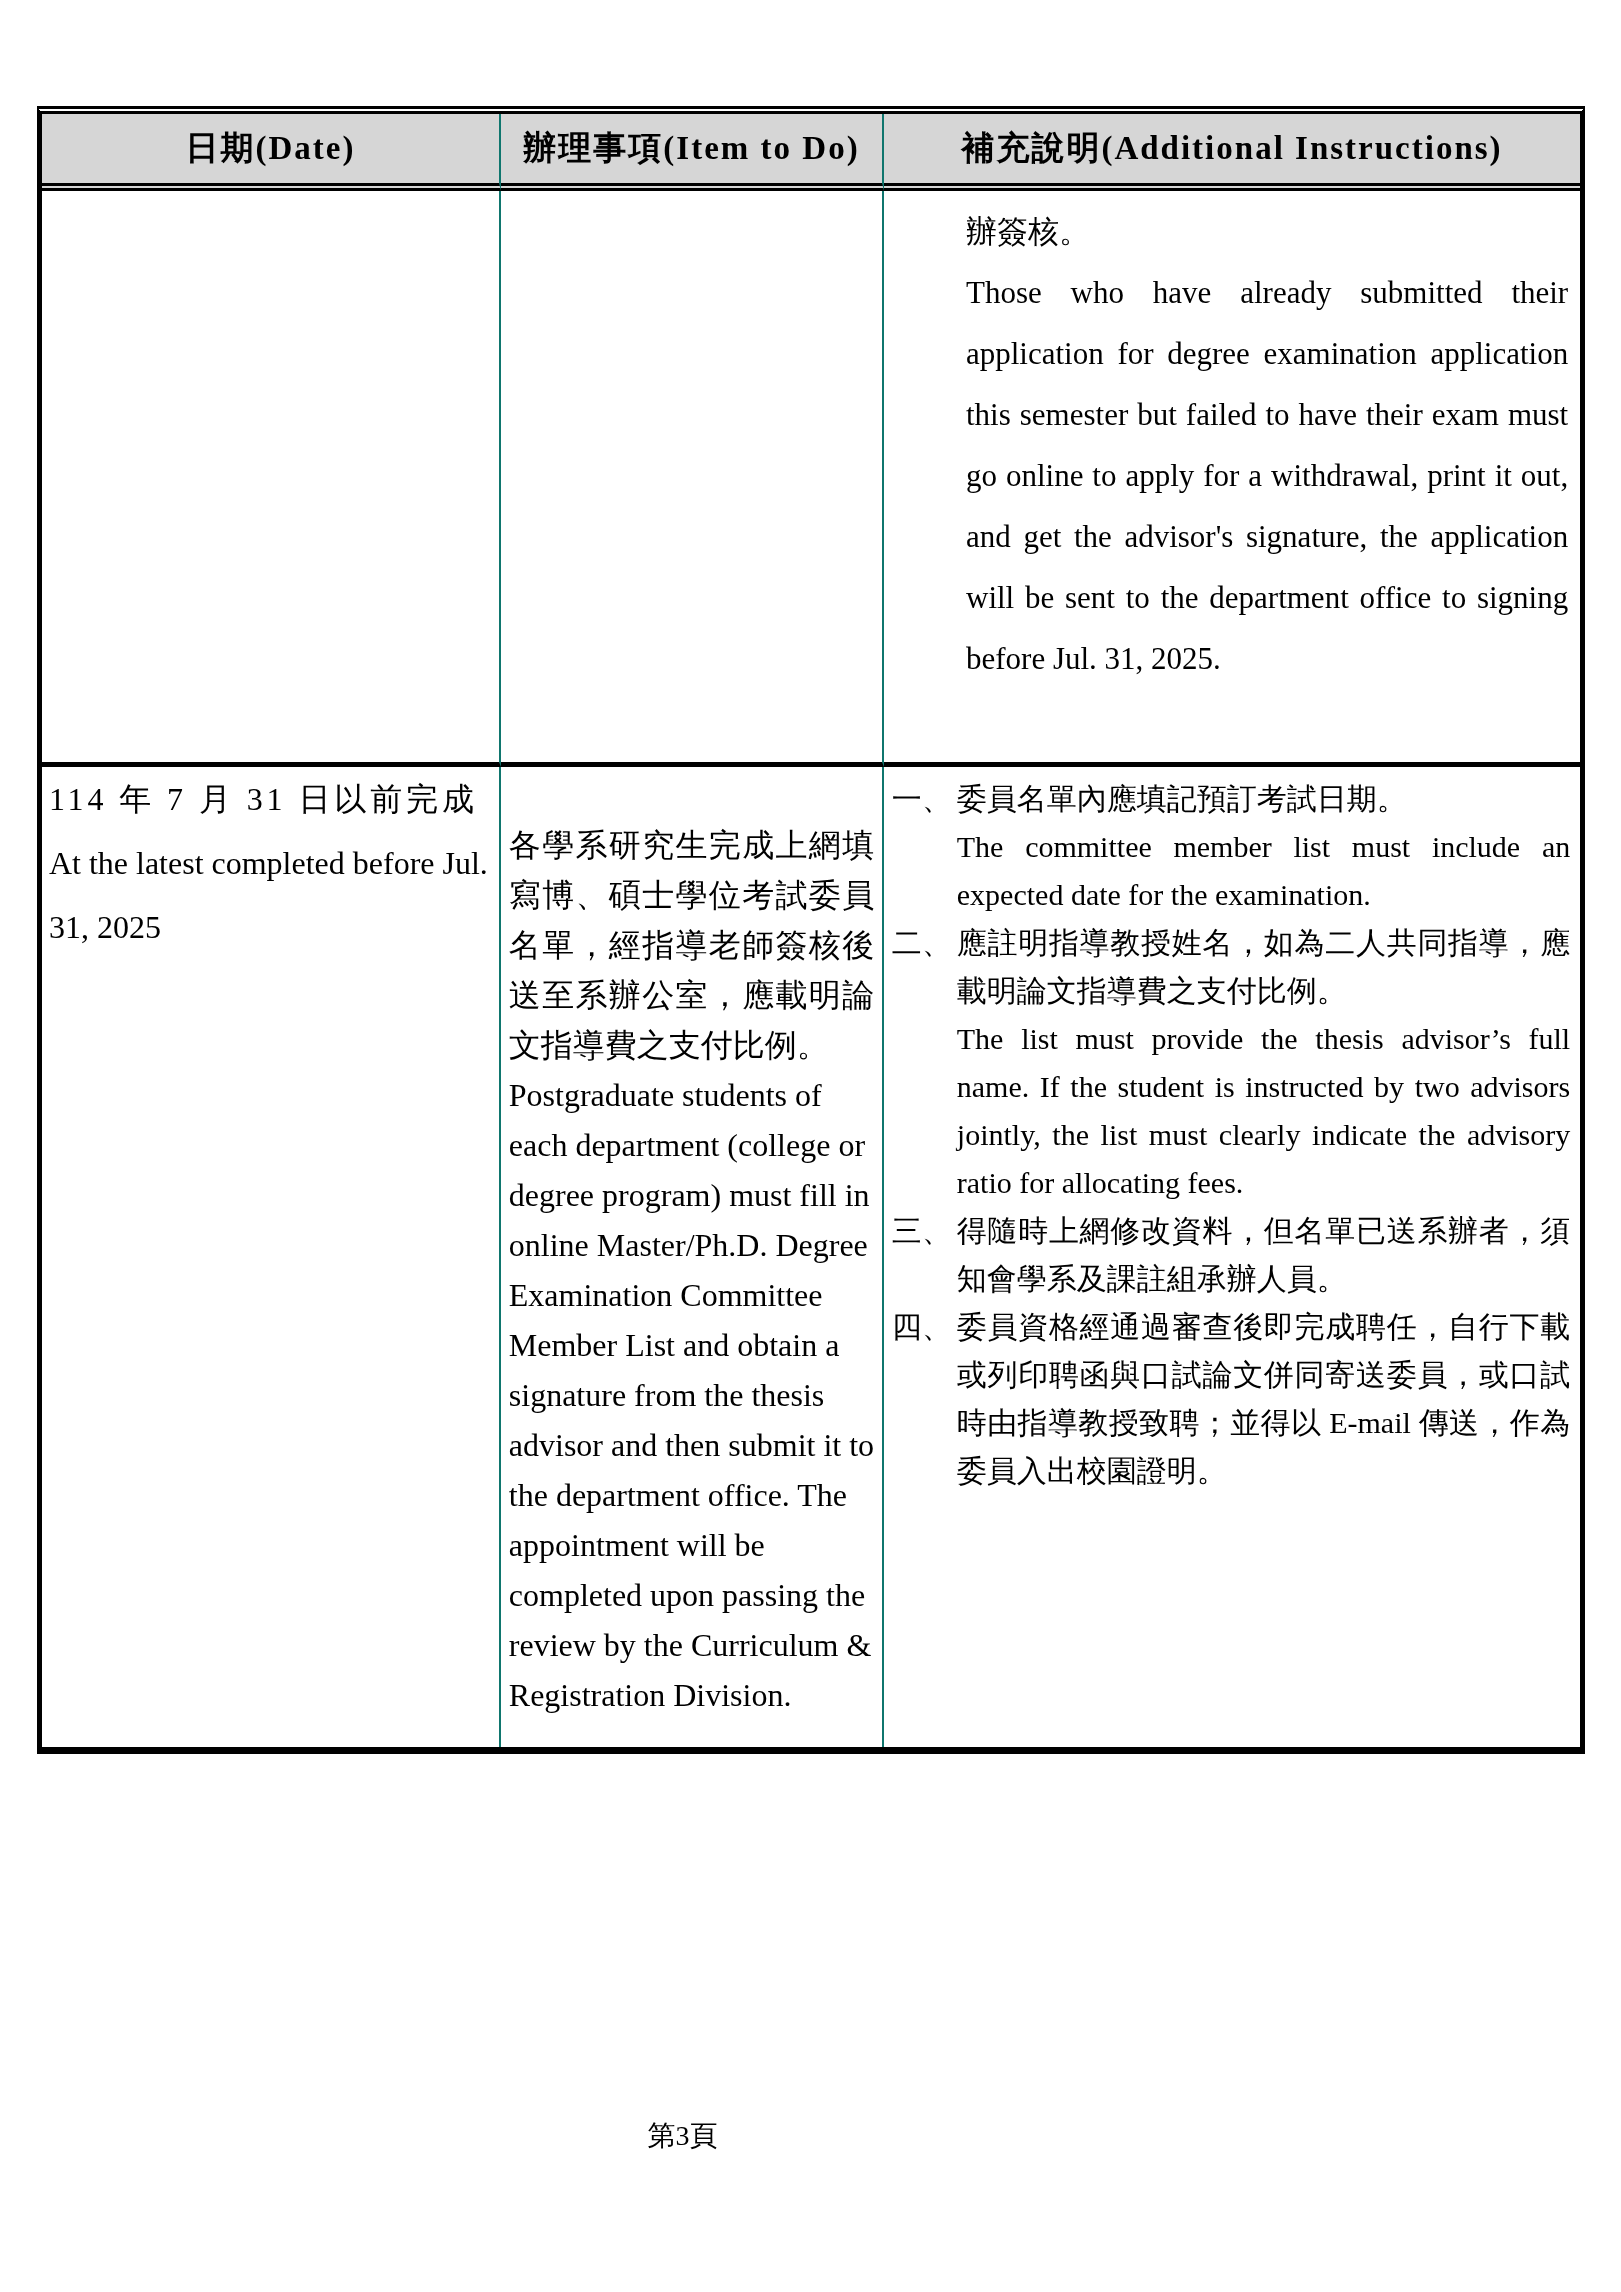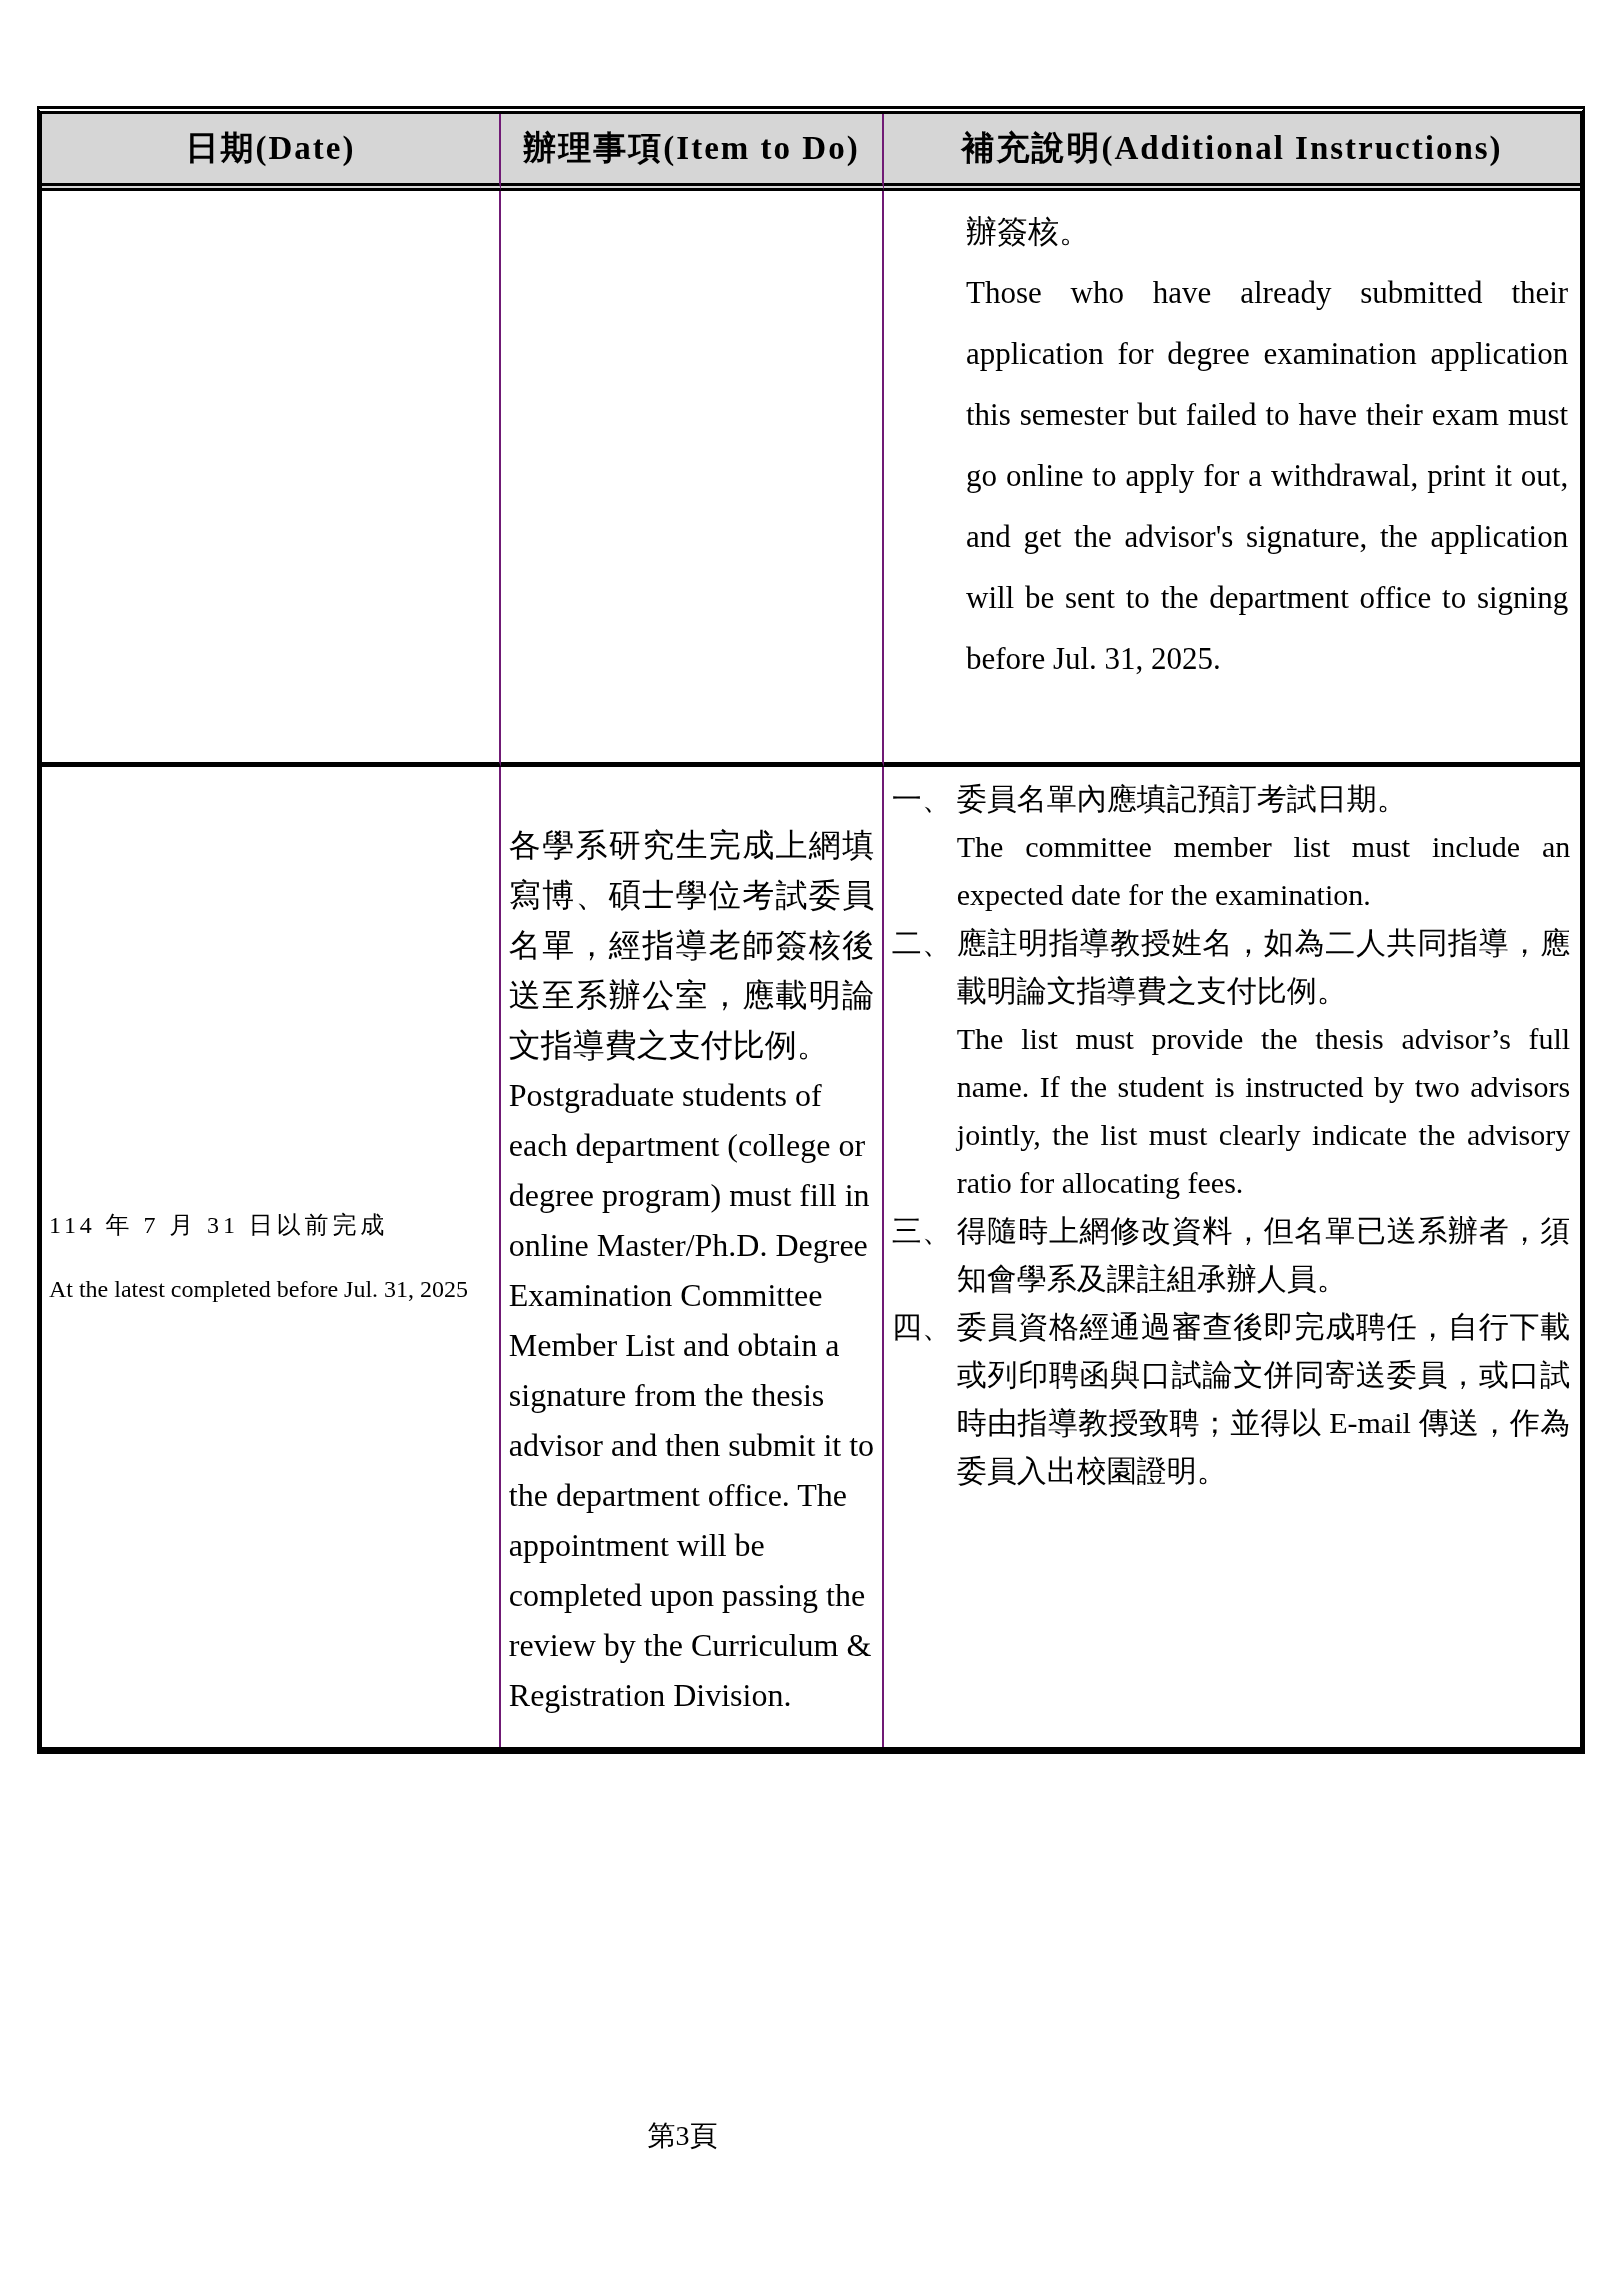--- a/index.html
+++ b/index.html
@@ -27,37 +27,37 @@
   .hcell {
     background: #d6d6d6;
     border-bottom: 8.8px double #000;
     display: flex; align-items: center; justify-content: center;
     font-weight: bold;
     font-size: 33px;
     letter-spacing: 2px;
     overflow: hidden;
   }
   .cell { overflow: hidden; background: #fff; }
-  .vline { border-right: 2px solid #701a75; }
+  .vline { border-right: 2px solid #0f766e; }
   .row1 { border-bottom: 5.9px solid #000; }
 
   
   .r1c3 {
     padding: 9.8px 11.8px 0 82px;
     font-size: 31px;
     line-height: 61px;
     font-family: Liberation Serif, serif;
   }
   .r1c3 .en { text-align: justify; }
 
   
   .r2c1 {
-    display: flex; flex-direction: column; justify-content: center;
+    display: flex; flex-direction: column; 
     padding: 0 3.9px 0 6.9px;
-    font-size: 24px;
+    font-size: 32px;
     line-height: 64px;
     font-family: Liberation Serif, serif;
   }
   .r2c1 .zh-date { letter-spacing: 3.9px; }
 
   
   .r2c2 {
     padding: 53px 7.8px 0 7.8px;
     font-size: 32px;
     line-height: 50px;

